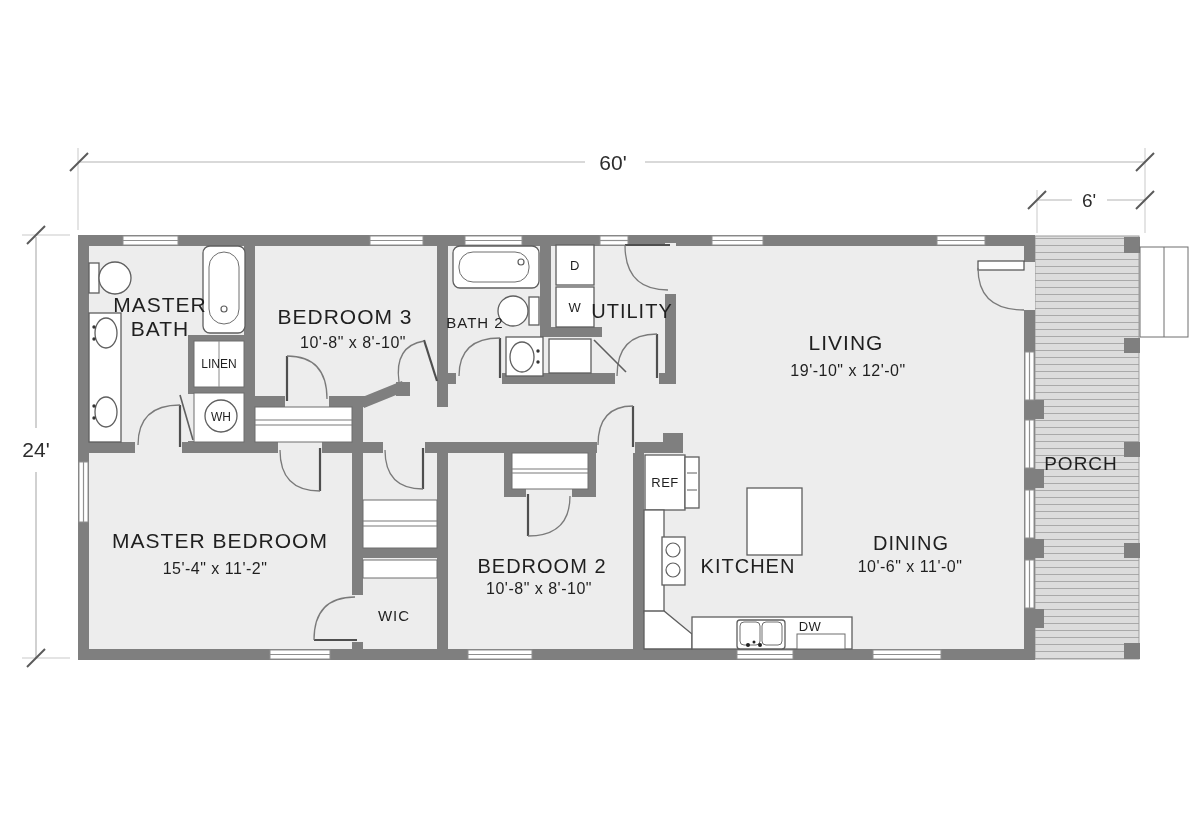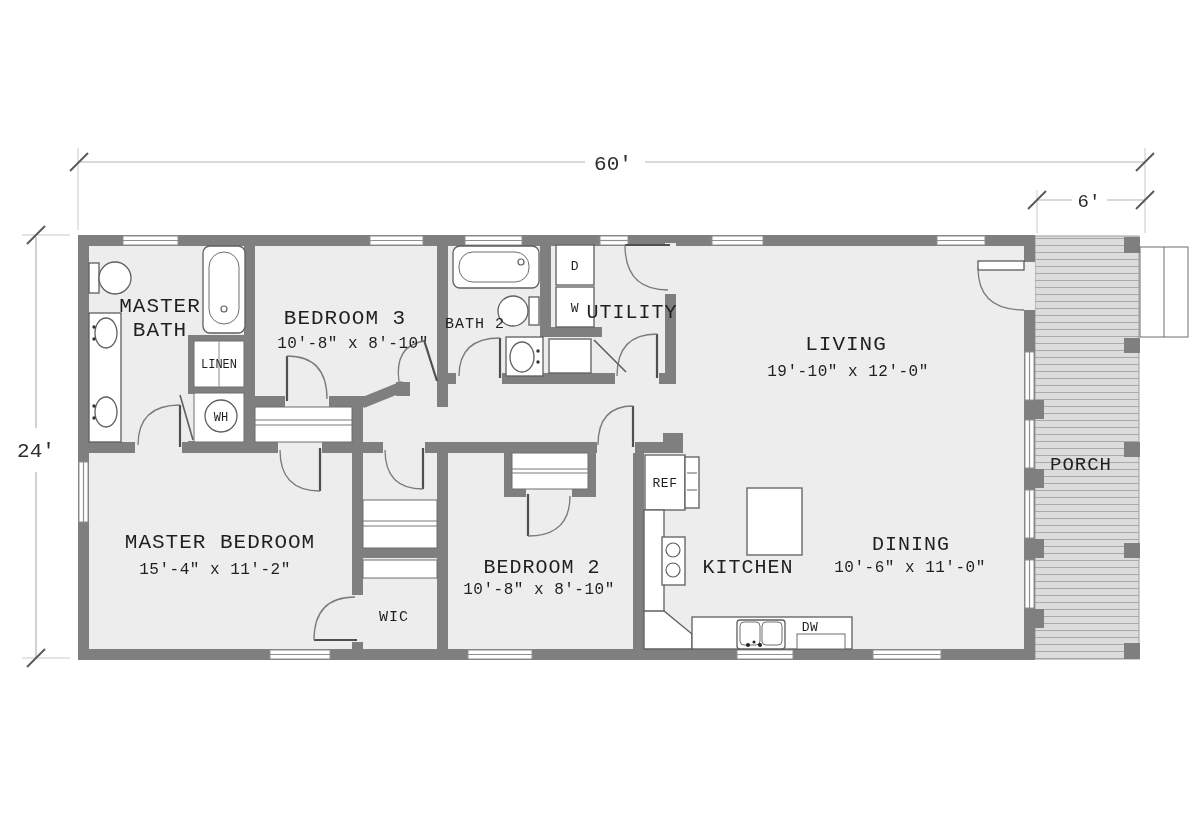--- a/index.html
+++ b/index.html
@@ -1,17 +1,17 @@
 <!DOCTYPE html>
 <html><head>
 <meta charset="utf-8">
 <style>
   html,body { margin:0; padding:0; background:#ffffff; }
   .stage { position:relative; width:1200px; height:684px; background:#ffffff; overflow:hidden;
-           font-family:Liberation Mono, monospace;text-align:center; }
+           font-family:Liberation Sans, sans-serif;text-align:center; }
   svg { display:block; }
   .wall { fill:#7f7f7f; }
   .floor { fill:#ededed; }
   .opening { fill:#ededed; }
   .fix { fill:#ffffff; stroke:#5f5f5f; stroke-width:1.3; }
   .fixthin { fill:#ffffff; stroke:#6e6e6e; stroke-width:1; }
   .arc { fill:none; stroke:#7a7a7a; stroke-width:1.3; }
   .leaf { stroke:#4f4f4f; stroke-width:2.2; }
   .leafrect { fill:#ffffff; stroke:#4f4f4f; stroke-width:1.2; }
   .win { fill:#ffffff; stroke:#8f8f8f; stroke-width:1; }

